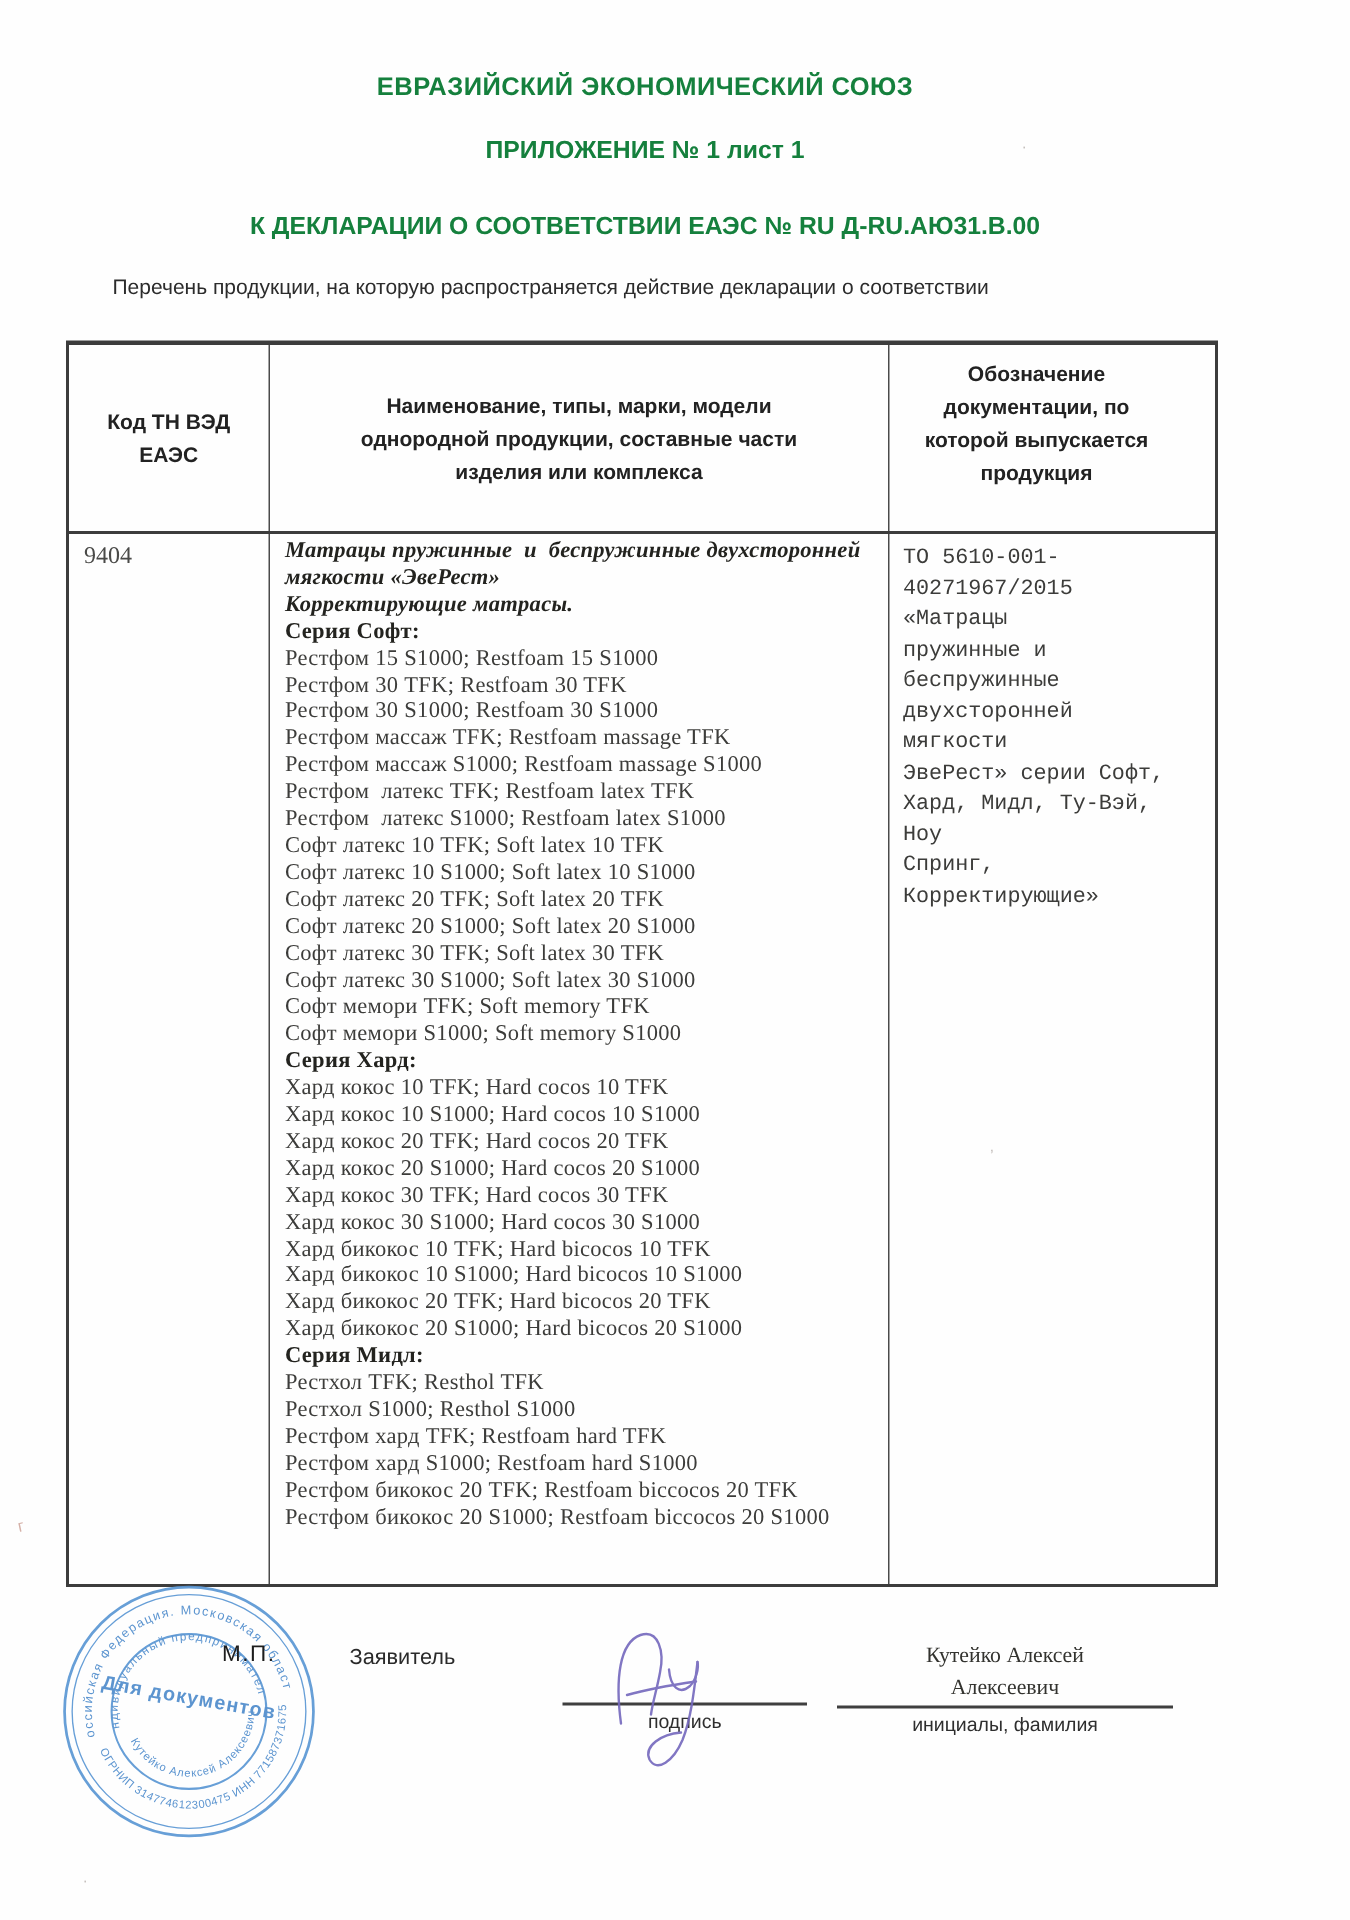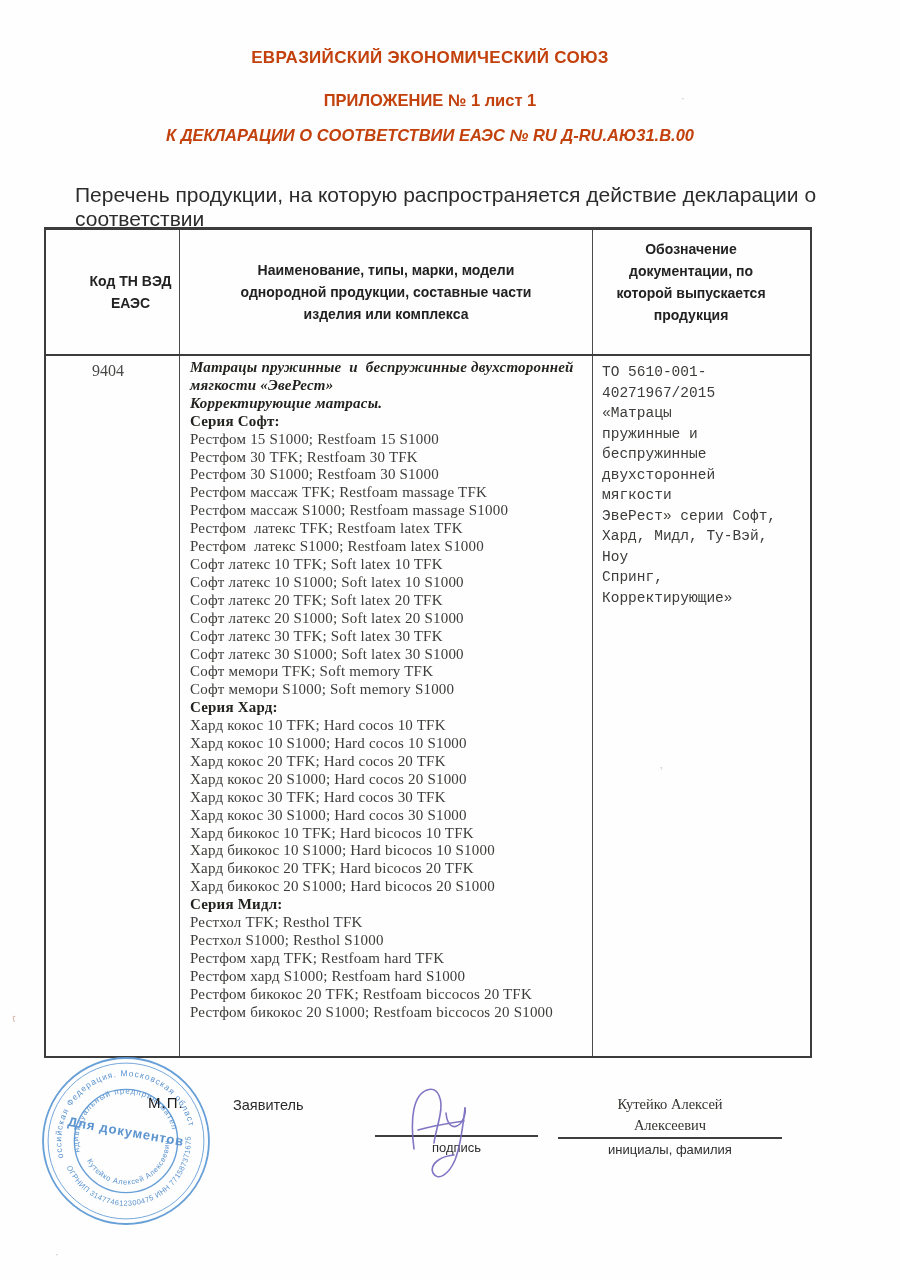--- a/index.html
+++ b/index.html
@@ -1,33 +1,33 @@
 <!DOCTYPE html>
 <html><head>
 <meta charset="utf-8">
 <style>
   html,body{margin:0;padding:0;}
   body{width:900px;height:1280px;background:#ffffff;position:relative;overflow:hidden;
        font-family:"Liberation Sans",sans-serif;color:#2e2e2e;}
   .page{position:absolute;inset:0;background:#fefefe;}
 
   
-  .t1,.t2,.t3{position:absolute;left:0;width:860px;text-align:center;font-weight:bold;color:#c2410c;}
+  .t1,.t2,.t3{position:absolute;left:0;width:860px;text-align:center;font-weight:bold;color:#15803d;}
   .t1{top:48px;font-size:17px;letter-spacing:.3px;}
   .t2{top:91px;font-size:16.5px;}
-  .t3{top:126px;font-size:16.5px;font-style:italic;}
-  .intro{position:absolute;left:75px;top:183px;font-size:21px;color:#2c2c2c;}
+  .t3{top:142px;font-size:16.5px;}
+  .intro{position:absolute;left:75px;top:183px;font-size:14px;color:#2c2c2c;}
 
   
   .tbl{position:absolute;left:44px;top:227px;width:768px;border:2px solid #3c3c3c;border-top-width:3px;box-sizing:border-box;}
   .thead,.tbody{display:flex;}
   .thead{height:124px;border-bottom:2px solid #3c3c3c;}
   .tbody{min-height:700px;}
   .c{box-sizing:border-box;}
-  .c1{width:134px;border-right:1.5px solid #4a4a4a;padding-left:36px;}
+  .c1{width:134px;border-right:1.5px solid #4a4a4a;}
   .c2{width:413px;border-right:1.5px solid #4a4a4a;}
   .c3{width:196px;}
   .hc{display:flex;align-items:center;justify-content:center;font-weight:bold;font-size:14px;line-height:22px;text-align:center;color:#222;}
   .hc3{align-items:flex-start;padding-top:8px;}
   .w1{max-width:112px;margin:0 auto;}
   .w2{max-width:315px;margin:0 auto;}
   .w3{max-width:172px;margin:0 auto;}
 
   .code{padding:6px 0 0 10px;font-family:"Liberation Serif",serif;font-size:16px;color:#4a4a48;}
   .plwrap{padding:3px 0 0 10px;}

